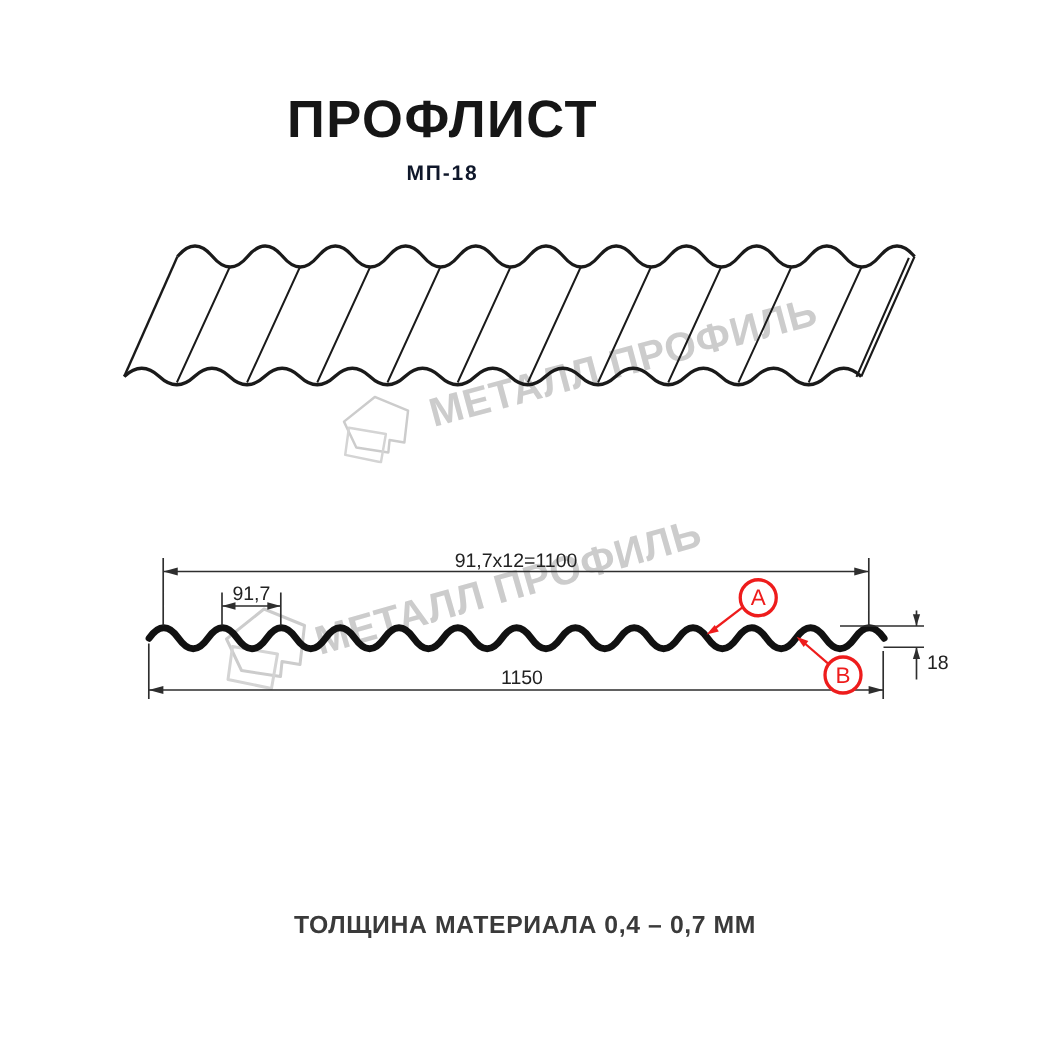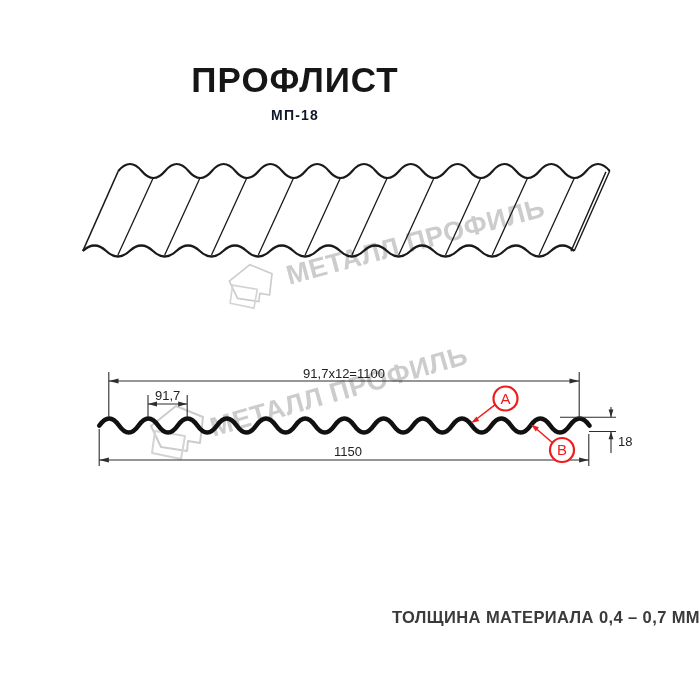--- a/index.html
+++ b/index.html
@@ -21,21 +21,21 @@
   .wm-logo{position:absolute;}
   .wm1-logo{left:224px;top:263px;}
   .wm2-logo{left:147px;top:404px;}
 
   
   .drawing{position:absolute;left:0;top:0;z-index:2;}
   .dim-text{font-size:13px;fill:#222222;}
   .red-letter{font-size:15px;font-weight:500;fill:#ee1c1c;}
 
   
-  .ftr{position:absolute;left:0;top:608px;width:700px;text-align:right;z-index:3;
+  .ftr{position:absolute;left:0;top:608px;width:700px;text-align:center;z-index:3;
        font-size:16.5px;font-weight:600;letter-spacing:.4px;color:#3a3a3a;}
 </style>
 </head>
 <body>
 
 <div class="page">
 
   <div class="hdr">
     <h1 class="title">ПРОФЛИСТ</h1>
     <div class="subtitle">МП-18</div>

